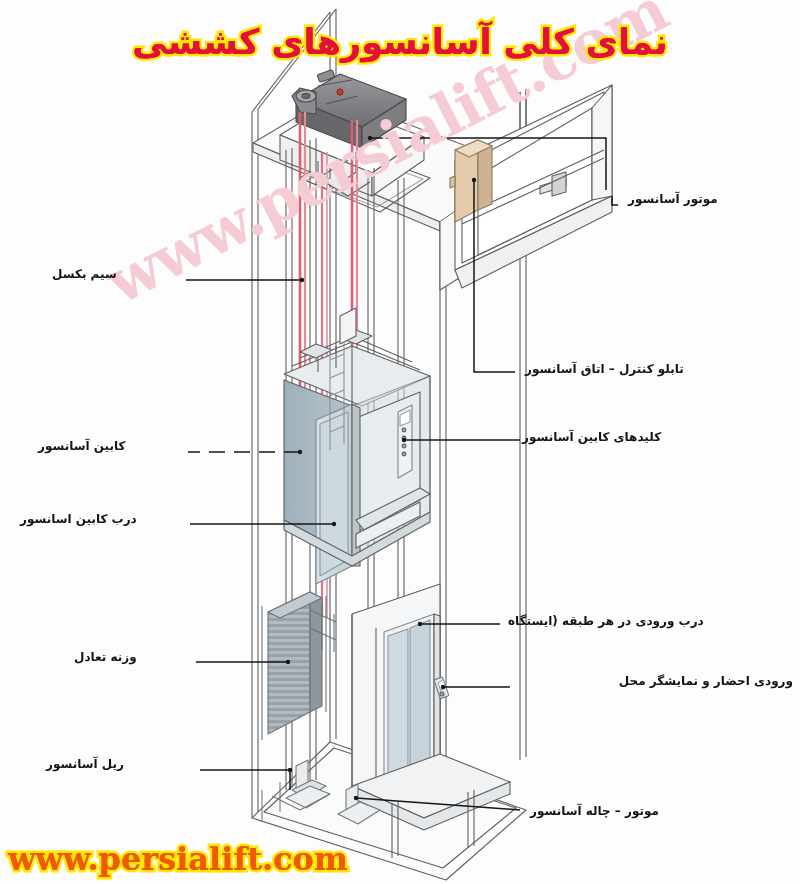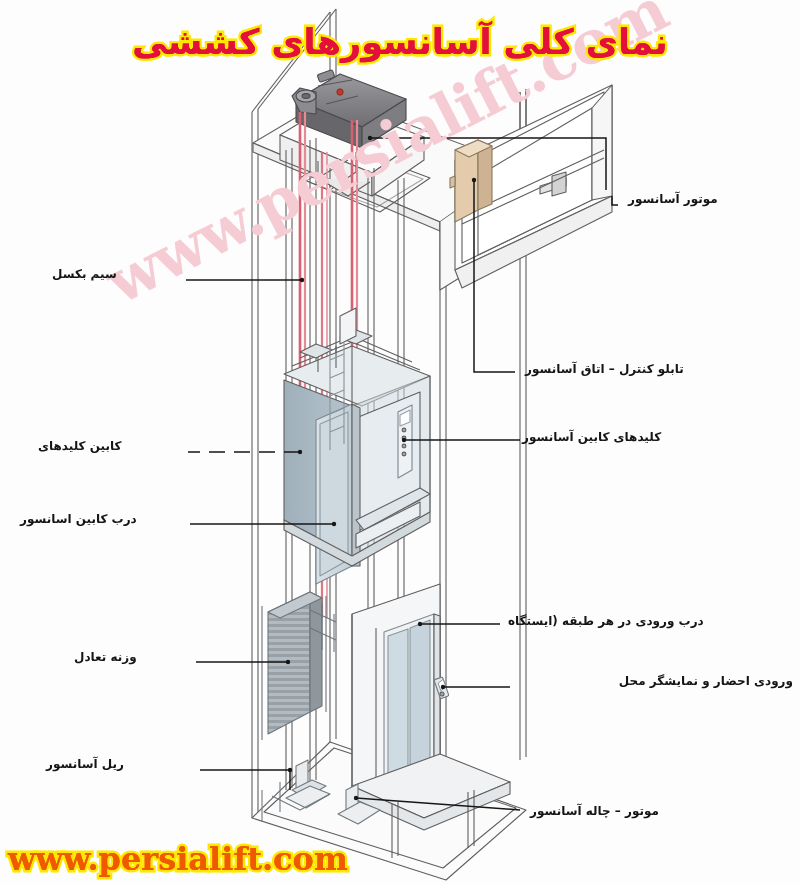--- a/index.html
+++ b/index.html
@@ -341,21 +341,21 @@
   <div class="lbl" style="left:508px;top:612px;">درب ورودی در هر طبقه  (ایستگاه</div>
 
   <div class="lbl multi" style="left:515px;top:672px;width:278px;text-align:right;">
     <span class="ln">ورودی احضار و نمایشگر محل</span>
   </div>
 
   <div class="lbl" style="left:530px;top:802px;">موتور – چاله آسانسور</div>
 
   <div class="lbl left" style="left:52px;top:265px;">سیم بکسل</div>
 
-  <div class="lbl left" style="left:38px;top:437px;">کابین کلیدهای</div>
+  <div class="lbl left" style="left:38px;top:437px;">کابین آسانسور</div>
 
   <div class="lbl left" style="left:20px;top:510px;">درب کابین اسانسور</div>
 
   <div class="lbl left" style="left:74px;top:648px;">وزنه تعادل</div>
 
   <div class="lbl left" style="left:46px;top:755px;">ریل آسانسور</div>
 
   <div class="url-bottom">www.persialift.com</div>
   <div class="url-bottom-fg">www.persialift.com</div>
 

